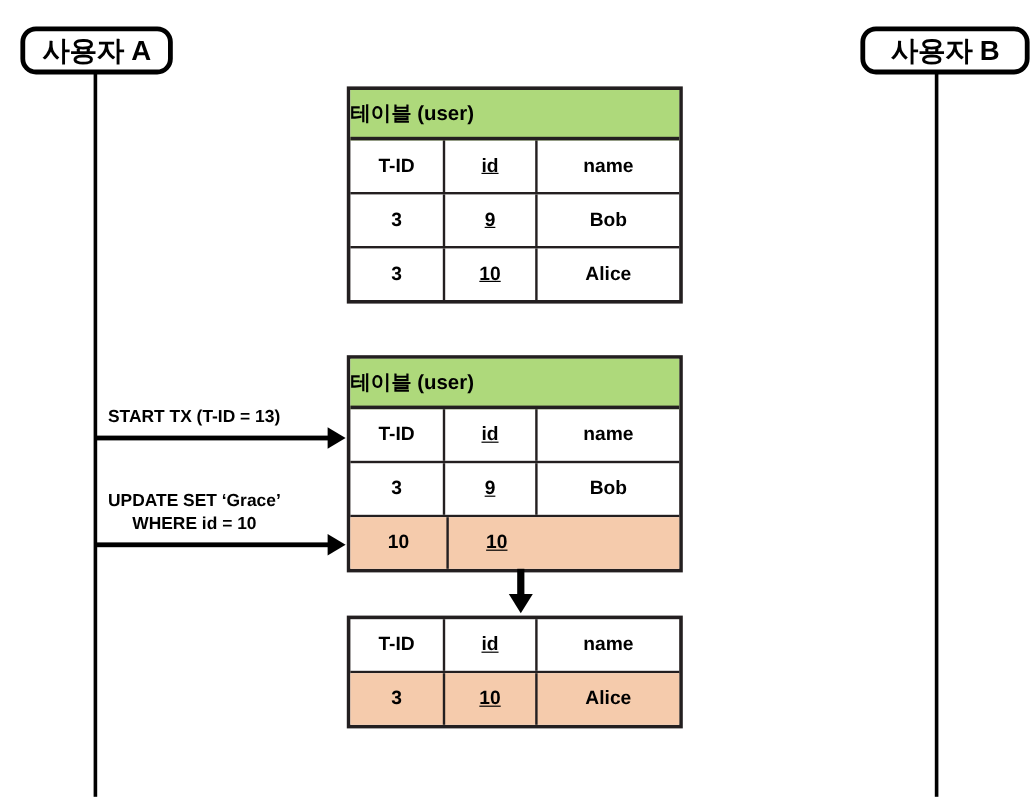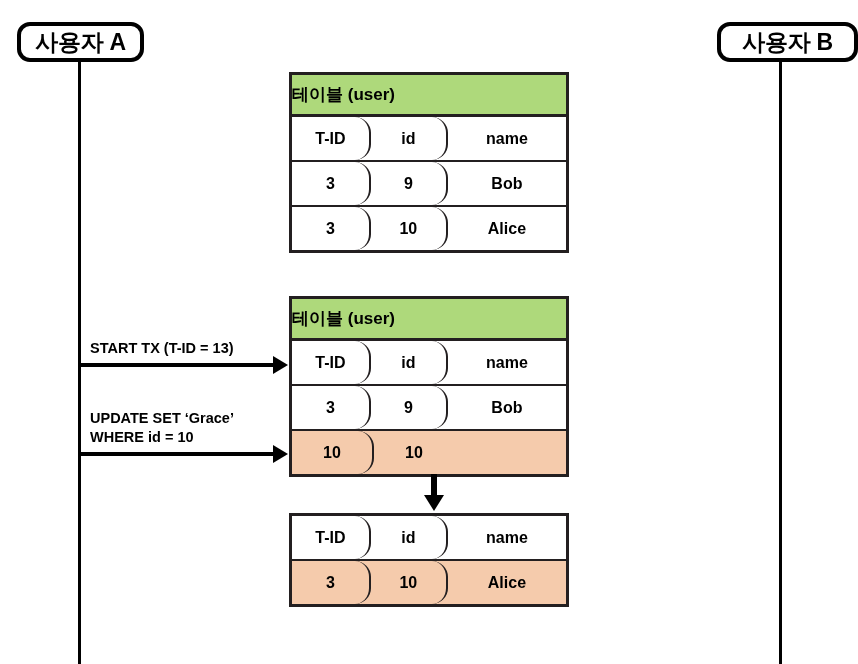--- a/index.html
+++ b/index.html
@@ -78,25 +78,24 @@
 
   .cell {
     box-sizing: border-box;
     display: flex;
     align-items: center;
     justify-content: center;
     font-weight: bold;
     font-size: 16px;
     border-right: 2px solid #231f20;
     height: 100%;
-    border-radius: 16px;
   }
   .cell:last-child { border-right: none; }
   .c0 { width: 82px; }
-  .c1 { width: 80px; }
+  .c1 { width: 80px; text-decoration: underline; }
   .c2 { width: 123px; }
 
   #table-user-1   { left: 289px; top: 72px;  width: 280px; }
   #table-user-2   { left: 289px; top: 296px; width: 280px; }
   #table-undo-log { left: 289px; top: 513px; width: 280px; }
 
   
   .msg {
     position: absolute;
     z-index: 2;
@@ -127,21 +126,21 @@
     left: 11px;
   }
   #msg-start-tx { left: 79px; top: 363px; width: 209px; }
   #msg-start-tx .msg-line { width: 196px; }
   #msg-start-tx .msg-head { left: 194px; }
   #msg-start-tx .msg-label { bottom: 5px; }
 
   #msg-update { left: 79px; top: 452px; width: 209px; }
   #msg-update .msg-line { width: 196px; }
   #msg-update .msg-head { left: 194px; }
-  #msg-update .msg-label { bottom: 5px; }
+  #msg-update .msg-label { bottom: 5px; text-align: center; }
 
   
   #undo-arrow {
     position: absolute;
     left: 424px;
     top: 474px;
     width: 20px;
     height: 38px;
     z-index: 2;
   }

